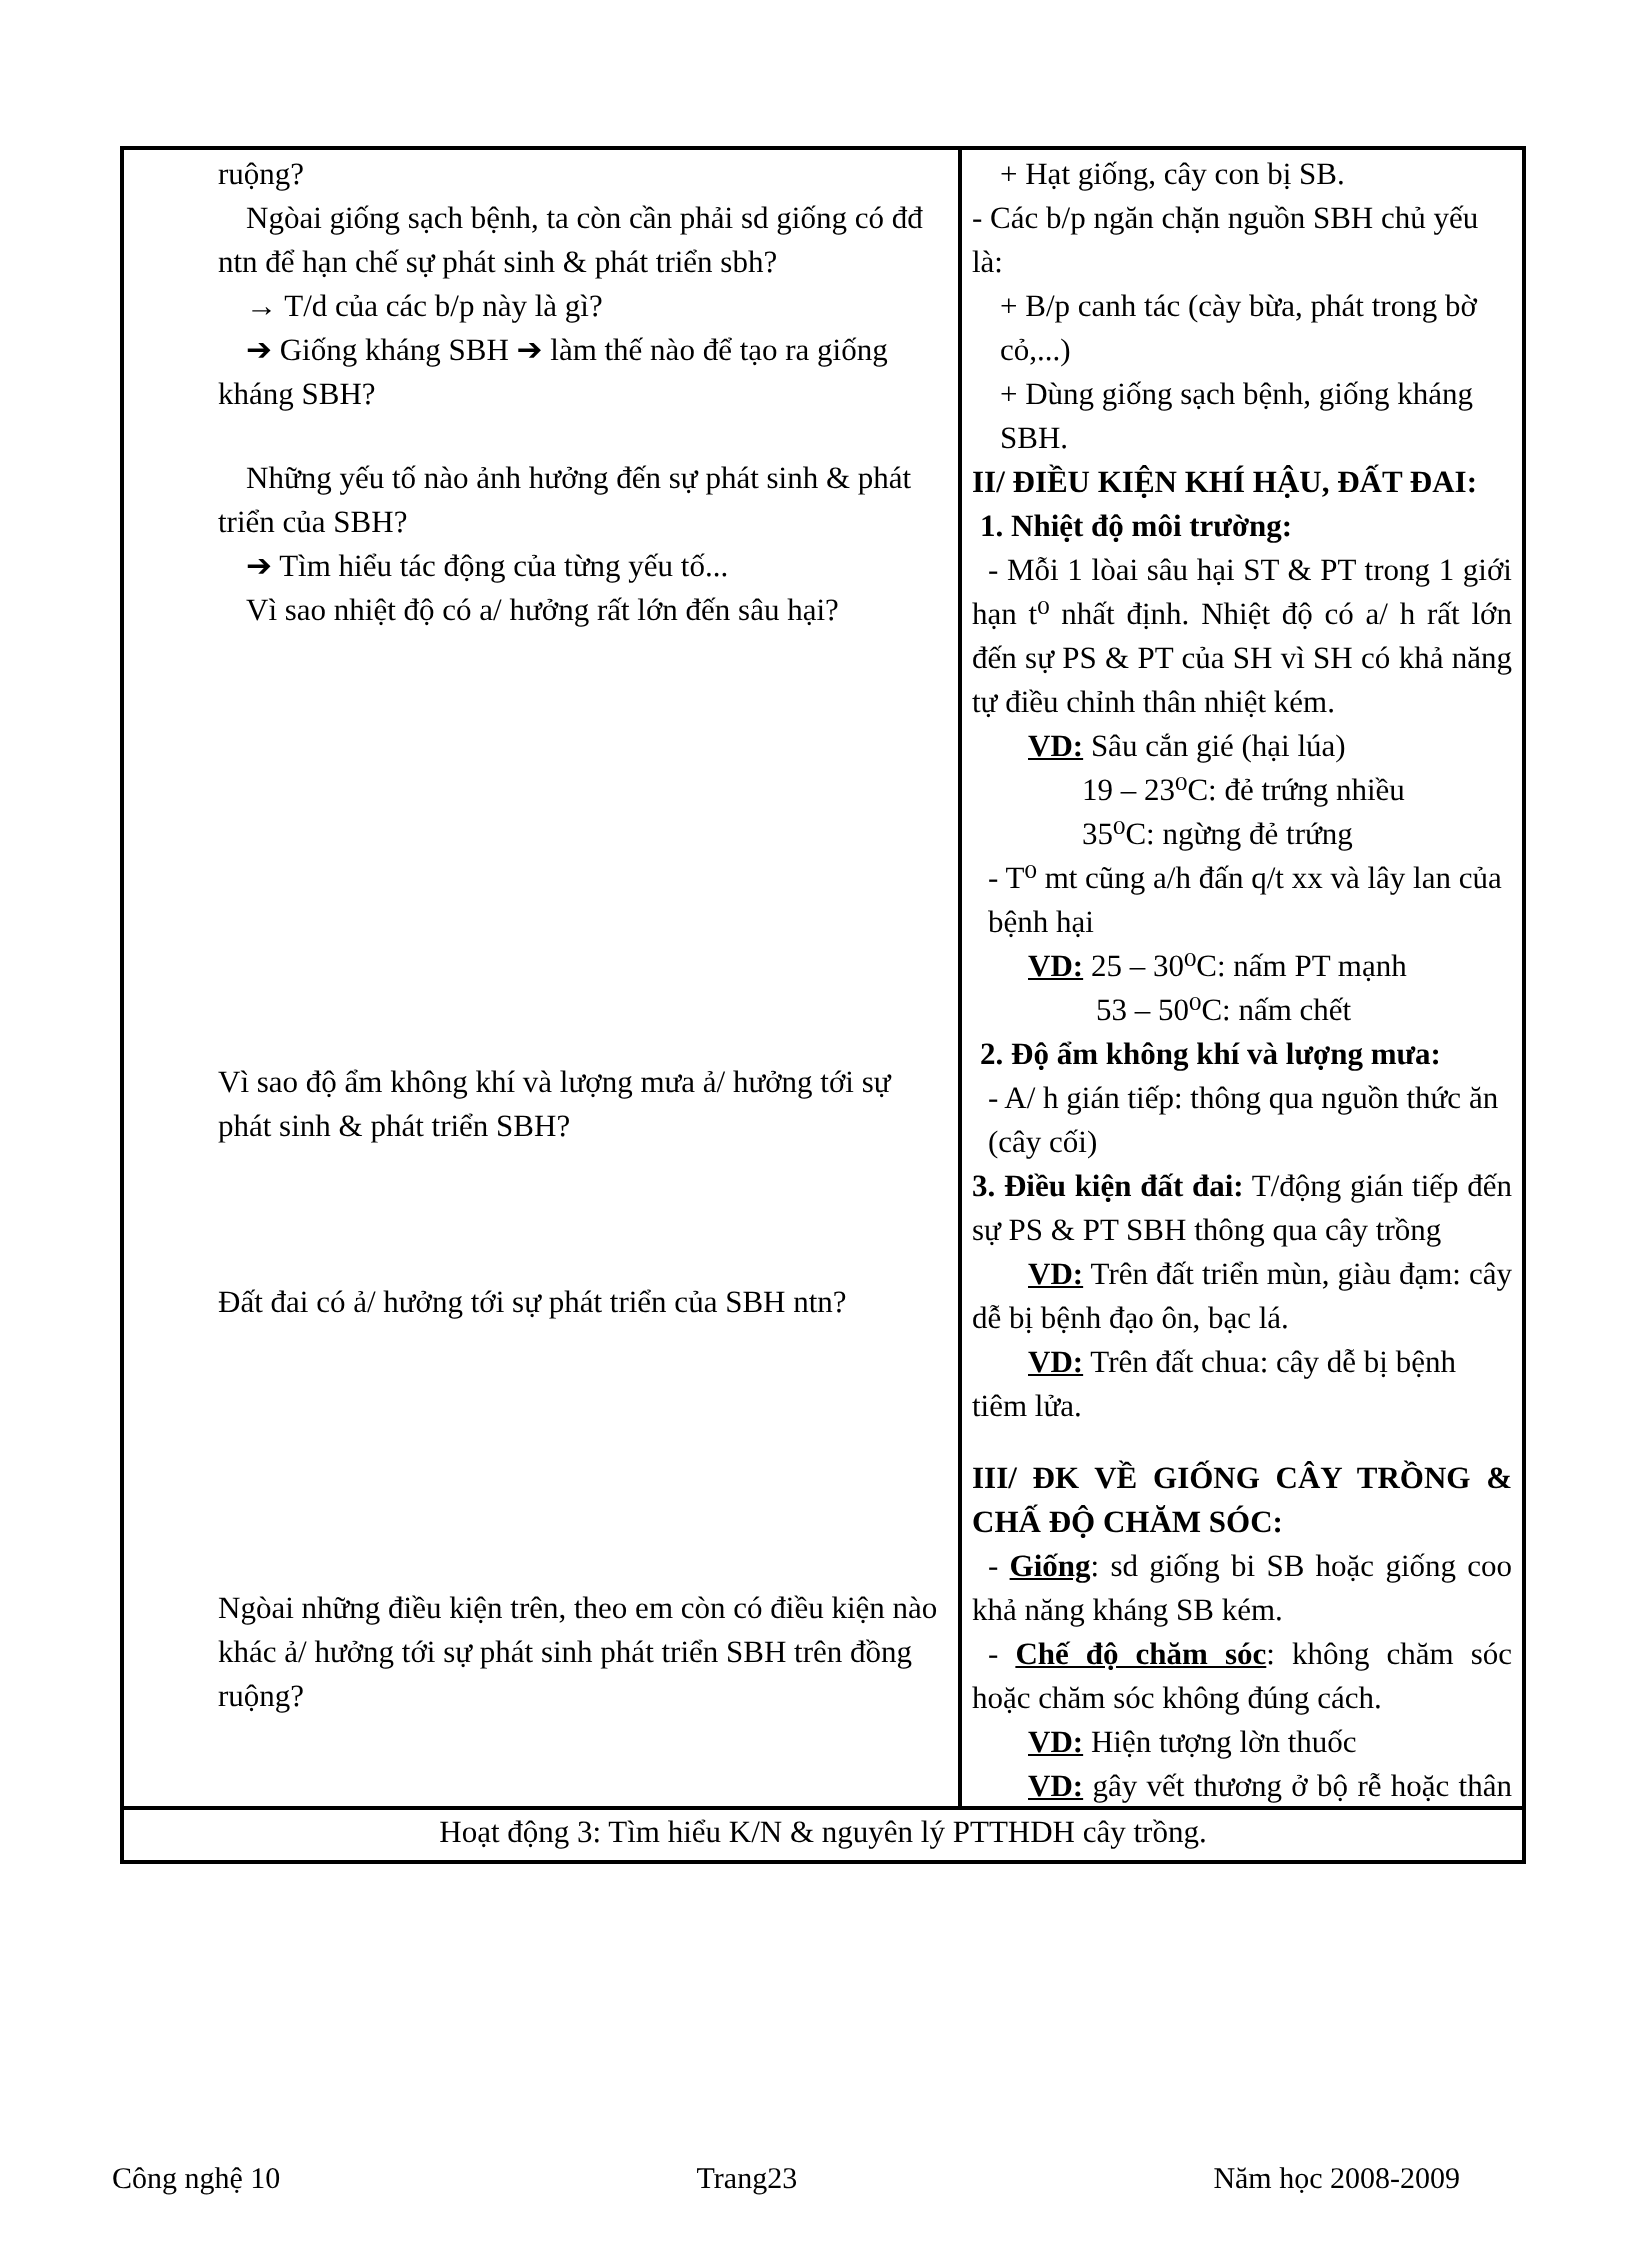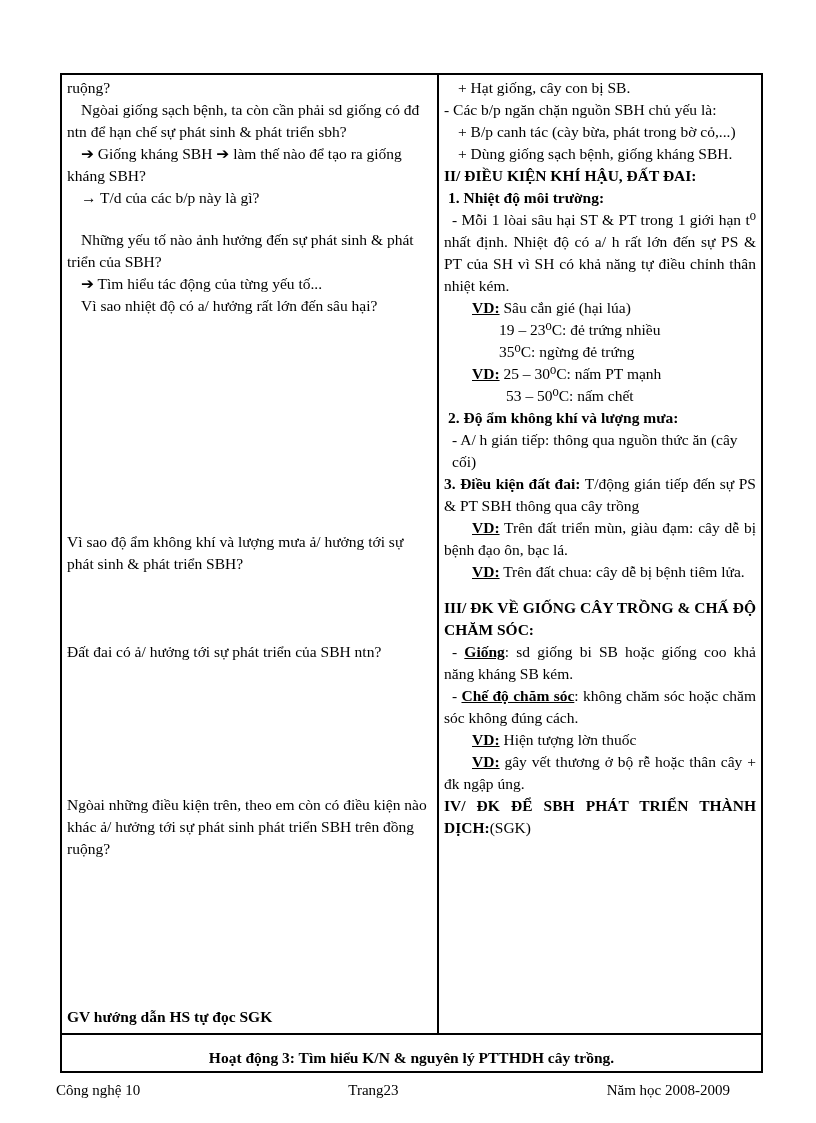--- a/index.html
+++ b/index.html
@@ -21,71 +21,72 @@
   }
   .header-title-wrap { border-bottom:3px double #000; padding-bottom:0px; }
   .header-title-stars { font-size:14px; letter-spacing:0px; }
   .header-title-main { font-size:20px; }
   
   .doc-table {
     position:absolute; top:73px; left:60px; width:703px;
     border:2px solid #000;
     font-size:15.5px; line-height:22px;
   }
-  .columns { display:flex; height:958px; overflow:hidden; }
+  .columns { display:flex; height:828px; overflow:hidden;margin-left:42px; }
   .col { padding:2px 5px 2px 5px; overflow:hidden; }
   .col-left  { width:377px; border-right:2px solid #000; }
   .col-right { flex:1; }
   .para { margin:0; }
   .seg-b { font-weight:bold; }
   .seg-u { text-decoration:underline; }
   .activity-row {
     border-top:2px solid #000;
-    text-align:center; font-weight:bold;
-    padding:12px 0 3px 0; font-size:15.5px; line-height:21px;
+    text-align:center; font-weight:normal;
+    padding:1px 0 3px 0; font-size:15.5px; line-height:21px;
   }
   
   .footer {
     position:absolute; top:1082px; left:56px; right:86px;
     display:flex; justify-content:space-between;
     font-size:15px;
   }
 </style>
 </head>
 <body>
 
 <div class="page">
 
 
   <div class="doc-table">
     <div class="columns">
       <div class="col col-left" id="col-left">
           <p class="para"><span>ruộng?</span></p>
           <p class="para" style="text-indent: 14px;"><span>Ngòai giống sạch bệnh, ta còn cần phải sd giống có đđ ntn để hạn chế sự phát sinh &amp; phát triển sbh?</span></p>
+          <p class="para" style="text-indent: 14px;"><span>→ T/d của các b/p này là gì?</span></p>
           <p class="para" style="text-indent: 14px;"><span>➔ Giống kháng SBH ➔ làm thế nào để tạo ra giống kháng SBH?</span></p>
-          <p class="para" style="text-indent: 14px;"><span>→ T/d của các b/p này là gì?</span></p>
           <p class="para" style="margin-top: 20px; text-indent: 14px;"><span>Những yếu tố nào ảnh hưởng đến sự phát sinh &amp; phát triển của SBH?</span></p>
           <p class="para" style="text-indent: 14px;"><span>➔ Tìm hiểu tác động của từng yếu tố...</span></p>
           <p class="para" style="text-indent: 14px;"><span>Vì sao nhiệt độ có a/ hưởng rất lớn đến sâu hại?</span></p>
           <p class="para" style="margin-top: 214px;"><span>Vì sao độ ẩm không khí và lượng mưa ả/ hưởng tới sự phát sinh &amp; phát triển SBH?</span></p>
           <p class="para" style="margin-top: 66px;"><span>Đất đai có ả/ hưởng tới sự phát triển của SBH ntn?</span></p>
           <p class="para" style="margin-top: 131px;"><span>Ngòai những điều kiện trên, theo em còn có điều kiện nào khác ả/ hưởng tới sự phát sinh phát triển SBH trên đồng ruộng?</span></p>
           <p class="para" style="margin-top: 146px; font-weight: bold;"><span>GV hướng dẫn HS tự đọc SGK</span></p>
         </div>
       <div class="col col-right" id="col-right">
           <p class="para" style="margin-left: 14px;"><span>+ Hạt giống, cây con bị SB.</span></p>
           <p class="para"><span>- Các b/p ngăn chặn nguồn SBH chủ yếu là:</span></p>
           <p class="para" style="margin-left: 14px;"><span>+ B/p canh tác (cày bừa, phát trong bờ cỏ,...)</span></p>
           <p class="para" style="margin-left: 14px;"><span>+ Dùng giống sạch bệnh, giống kháng SBH.</span></p>
           <p class="para"><span class="seg-b">II/ ĐIỀU KIỆN KHÍ HẬU, ĐẤT ĐAI:</span></p>
           <p class="para" style="margin-left: 4px;"><span class="seg-b">1. Nhiệt độ môi trường:</span></p>
           <p class="para" style="text-indent: 8px; text-align: justify;"><span>- Mỗi 1 lòai sâu hại ST &amp; PT trong 1 giới hạn t⁰ nhất định. Nhiệt độ có a/ h rất lớn đến sự PS &amp; PT của SH vì SH có khả năng tự điều chỉnh thân nhiệt kém.</span></p>
           <p class="para" style="margin-left: 28px;"><span class="seg-b seg-u">VD:</span><span> Sâu cắn gié (hại lúa)</span></p>
           <p class="para" style="margin-left: 55px;"><span>19 – 23⁰C: đẻ trứng nhiều</span></p>
           <p class="para" style="margin-left: 55px;"><span>35⁰C: ngừng đẻ trứng</span></p>
+          <p class="para" style="margin-left: 8px;"><span>- T⁰ mt cũng a/h đấn q/t xx và lây lan của bệnh hại</span></p>
           <p class="para" style="margin-left: 28px;"><span class="seg-b seg-u">VD:</span><span> 25 – 30⁰C: nấm PT mạnh</span></p>
           <p class="para" style="margin-left: 62px;"><span>53 – 50⁰C: nấm chết</span></p>
           <p class="para" style="margin-left: 4px;"><span class="seg-b">2. Độ ẩm không khí và lượng mưa:</span></p>
           <p class="para" style="margin-left: 8px;"><span>- A/ h gián tiếp: thông qua nguồn thức ăn (cây cối)</span></p>
           <p class="para" style="text-align: justify;"><span class="seg-b">3. Điều kiện đất đai:</span><span> T/động gián tiếp đến sự PS &amp; PT SBH thông qua cây trồng</span></p>
           <p class="para" style="text-indent: 28px; text-align: justify;"><span class="seg-b seg-u">VD:</span><span> Trên đất triển mùn, giàu đạm: cây dễ bị bệnh đạo ôn, bạc lá.</span></p>
           <p class="para" style="text-indent: 28px;"><span class="seg-b seg-u">VD:</span><span> Trên đất chua: cây dễ bị bệnh tiêm lửa.</span></p>
           <p class="para" style="margin-top: 14px; text-align: justify;"><span class="seg-b">III/ ĐK VỀ GIỐNG CÂY TRỒNG &amp; CHẤ ĐỘ CHĂM SÓC:</span></p>
           <p class="para" style="text-indent: 8px; text-align: justify;"><span>- </span><span class="seg-b seg-u">Giống</span><span>: sd giống bi SB hoặc giống coo khả năng kháng SB kém.</span></p>
           <p class="para" style="text-indent: 8px; text-align: justify;"><span>- </span><span class="seg-b seg-u">Chế độ chăm sóc</span><span>: không chăm sóc hoặc chăm sóc không đúng cách.</span></p>

